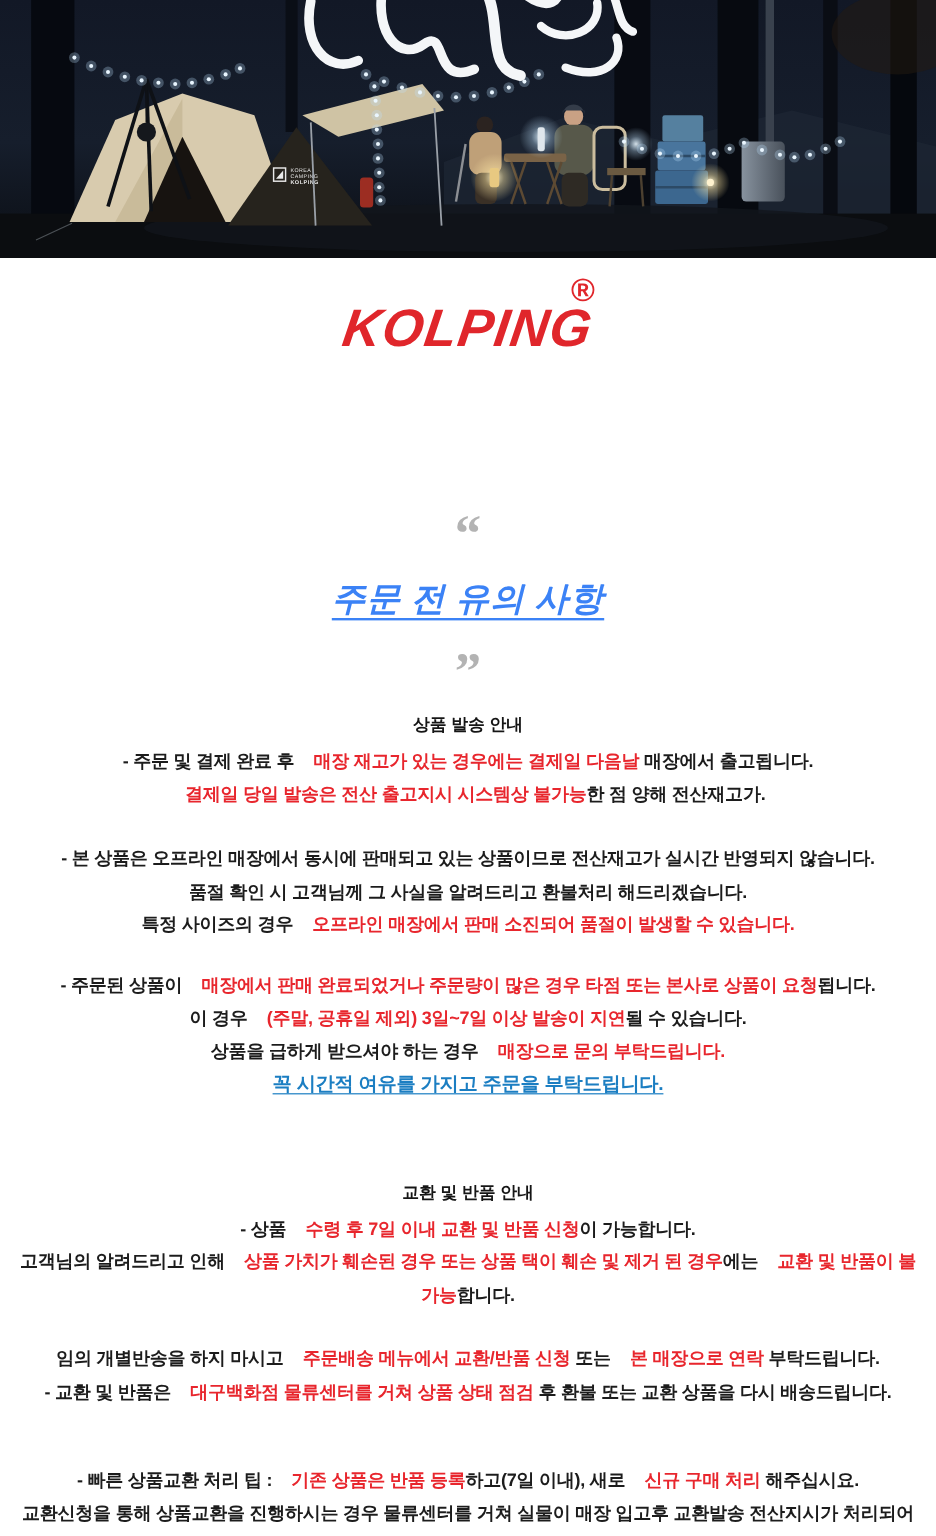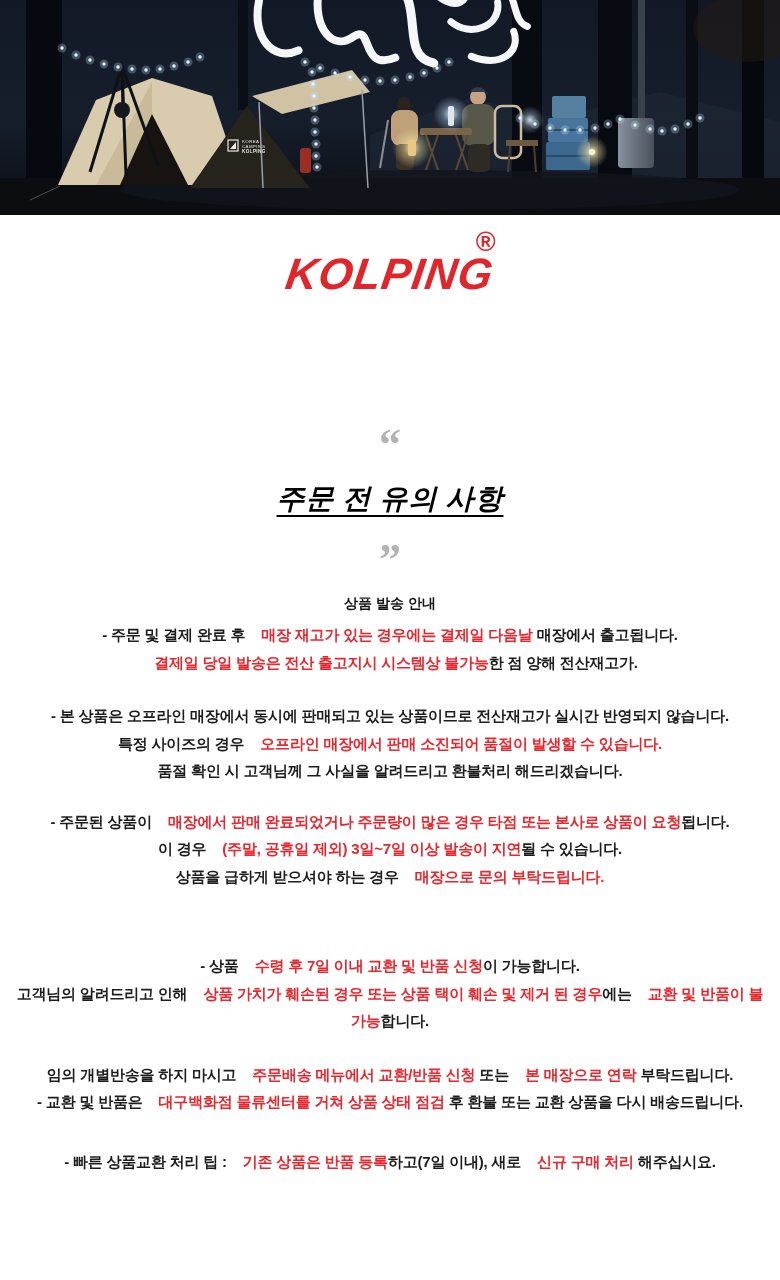--- a/index.html
+++ b/index.html
@@ -19,34 +19,34 @@
   .reg{position:absolute;top:-22px;right:-2px;font-size:27px;font-weight:700;color:var(--logo_red);}
 
   
   .notice{text-align:center;}
   .quote{font-family:"Liberation Serif","DejaVu Serif",serif;font-weight:700;
          font-size:44px;color:var(--quote_gray);line-height:0.65;}
   .quote.open{margin-top:120px;}
   .quote.close{margin-top:20px;}
   .heading{margin:20px auto 8px auto;display:inline-block;
            font-family:"Liberation Serif","DejaVu Serif",serif;
-           font-style:italic;font-weight:700;font-size:28px;color:#000000;
+           font-style:italic;font-weight:700;font-size:28px;color:#3b82f6;
            letter-spacing:1px;text-decoration:underline;
            text-underline-offset:7px;text-decoration-thickness:1.5px;}
   .heading-row{display:block;}
 
   
   #sections{margin-top:16px;}
   .notice-section{margin-top:0;}
   .notice-section + .notice-section{margin-top:62px;}
   .sec-title{font-size:14px;font-weight:700;color:#151515;margin:0 0 2px 0;line-height:27px;}
   .para{margin-top:26px;padding:0 14px;}
   .para:first-of-type{margin-top:4px;}
   .notice-section:nth-of-type(1) .para:nth-of-type(3){margin-top:23px;}
-  .notice-section:nth-of-type(2) .para:nth-of-type(3){margin-top:32px;}
+  .notice-section:nth-of-type(2) .para:nth-of-type(3){margin-top:46px;}
   .line{font-size:15px;font-weight:700;line-height:27.5px;letter-spacing:-0.2px;color:var(--text);}
   .c-k{color:var(--text);}
   .c-r{color:var(--red);padding-left:12px;}
   .c-b{color:var(--blue);text-decoration:underline;font-size:16px;text-underline-offset:3px;cursor:pointer;}
 </style>
 </head>
 <body>
 
 <div class="page">
 
@@ -286,38 +286,41 @@
 
     <div id="sections">
         <section class="notice-section">
           <h2 class="sec-title">상품 발송 안내</h2>
           <div class="para">
             <div class="line"><span class="c-k">- 주문 및 결제 완료 후 </span><span class="c-r">매장 재고가 있는 경우에는 결제일 다음날</span><span class="c-k"> 매장에서 출고됩니다.</span></div>
             <div class="line"><span class="c-r">결제일 당일 발송은 전산 출고지시 시스템상 불가능</span><span class="c-k">한 점 양해 전산재고가.</span></div>
           </div>
           <div class="para">
             <div class="line"><span class="c-k">- 본 상품은 오프라인 매장에서 동시에 판매되고 있는 상품이므로 전산재고가 실시간 반영되지 않습니다.</span></div>
+            <div class="line"><span class="c-k">품절 확인 시 고객님께 그 사실을 알려드리고 환불처리 해드리겠습니다.</span></div>
             <div class="line"><span class="c-k">특정 사이즈의 경우 </span><span class="c-r">오프라인 매장에서 판매 소진되어 품절이 발생할 수 있습니다.</span></div>
-            <div class="line"><span class="c-k">품절 확인 시 고객님께 그 사실을 알려드리고 환불처리 해드리겠습니다.</span></div>
           </div>
           <div class="para">
             <div class="line"><span class="c-k">- 주문된 상품이 </span><span class="c-r">매장에서 판매 완료되었거나 주문량이 많은 경우 타점 또는 본사로 상품이 요청</span><span class="c-k">됩니다.</span></div>
             <div class="line"><span class="c-k">이 경우 </span><span class="c-r">(주말, 공휴일 제외) 3일~7일 이상 발송이 지연</span><span class="c-k">될 수 있습니다.</span></div>
             <div class="line"><span class="c-k">상품을 급하게 받으셔야 하는 경우 </span><span class="c-r">매장으로 문의 부탁드립니다.</span></div>
+            <div class="line"><span class="c-b">꼭 시간적 여유를 가지고 주문을 부탁드립니다.</span></div>
           </div>
         </section>
         <section class="notice-section">
+          <h2 class="sec-title">교환 및 반품 안내</h2>
           <div class="para">
             <div class="line"><span class="c-k">- 상품 </span><span class="c-r">수령 후 7일 이내 교환 및 반품 신청</span><span class="c-k">이 가능합니다.</span></div>
             <div class="line"><span class="c-k">고객님의 알려드리고 인해 </span><span class="c-r">상품 가치가 훼손된 경우 또는 상품 택이 훼손 및 제거 된 경우</span><span class="c-k">에는 </span><span class="c-r">교환 및 반품이 불가능</span><span class="c-k">합니다.</span></div>
           </div>
           <div class="para">
             <div class="line"><span class="c-k">임의 개별반송을 하지 마시고 </span><span class="c-r">주문배송 메뉴에서 교환/반품 신청</span><span class="c-k"> 또는 </span><span class="c-r">본 매장으로 연락</span><span class="c-k"> 부탁드립니다.</span></div>
             <div class="line"><span class="c-k">- 교환 및 반품은 </span><span class="c-r">대구백화점 물류센터를 거쳐 상품 상태 점검</span><span class="c-k"> 후 환불 또는 교환 상품을 다시 배송드립니다.</span></div>
           </div>
           <div class="para">
             <div class="line"><span class="c-k">- 빠른 상품교환 처리 팁 : </span><span class="c-r">기존 상품은 반품 등록</span><span class="c-k">하고(7일 이내), 새로 </span><span class="c-r">신규 구매 처리</span><span class="c-k"> 해주십시요.</span></div>
+            <div class="line"><span class="c-k">교환신청을 통해 상품교환을 진행하시는 경우 물류센터를 거쳐 실물이 매장 입고후 교환발송 전산지시가 처리되어</span></div>
             <div class="line"></div>
           </div>
         </section>
       </div>
   </main>
 </div>
 
 </body></html>

